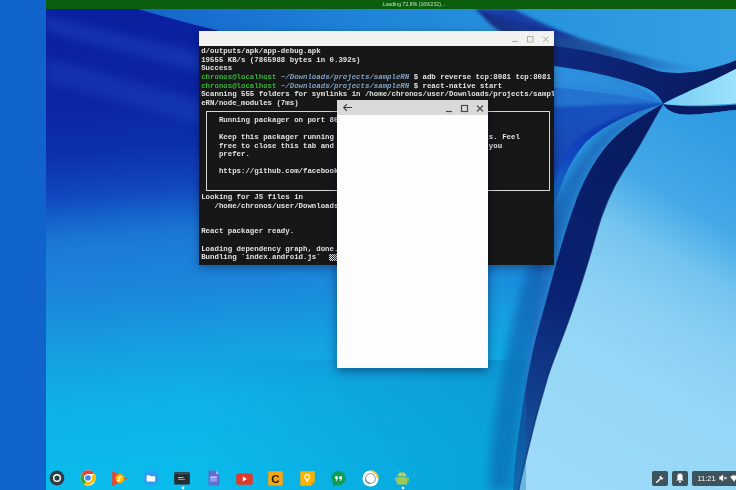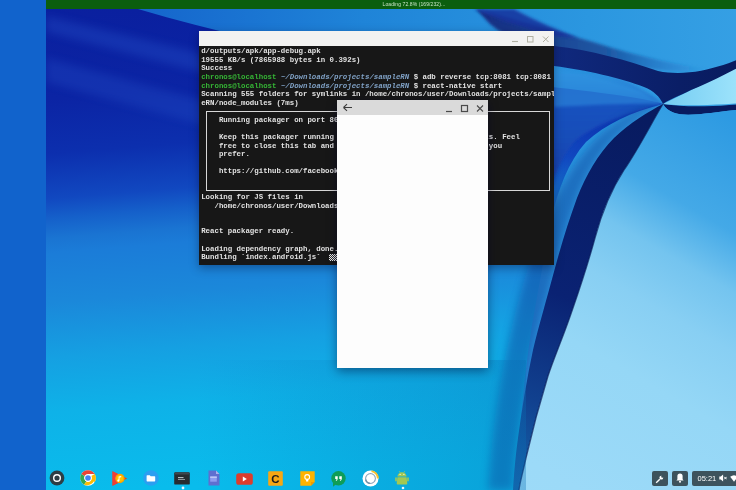--- a/index.html
+++ b/index.html
@@ -278,21 +278,21 @@
     <circle cx="7.3" cy="2.7" r="1.1" fill="#3d535d"></circle>
   </svg>
 
   <div class="sbtn" style="left:625.5px;top:470.5px;width:16px;height:15.5px;"></div>
   <svg class="wbtn" style="left:629.5px;top:473px;" width="8" height="10" viewBox="0 0 8 10">
     <path d="M 4,0.5 a 2.6,2.6 0 0 1 2.6,2.6 v 3.2 l 1,1.2 h -7.2 l 1,-1.2 v -3.2 a 2.6,2.6 0 0 1 2.6,-2.6 Z" fill="#fff"></path>
     <circle cx="4" cy="8.7" r="1" fill="#fff"></circle>
   </svg>
 
   <div class="sbtn" style="left:646px;top:470.5px;width:72px;height:15.5px;"></div>
-  <div class="wbtn" style="left:651.5px;top:473.5px;color:#fff;font-size:7.5px;line-height:9px;">05:21</div>
+  <div class="wbtn" style="left:651.5px;top:473.5px;color:#fff;font-size:7.5px;line-height:9px;">11:21</div>
   <svg class="wbtn" style="left:672.5px;top:474px;" width="8" height="8" viewBox="0 0 8 8">
     <path d="M 0.3,2.6 h 1.5 l 2.3,-2.1 v 7 l -2.3,-2.1 h -1.5 Z" fill="#fff"></path>
     <path d="M 5.2,2.8 L 7.7,5.3 M 7.7,2.8 L 5.2,5.3" stroke="#fff" stroke-width="1"></path>
   </svg>
   <svg class="wbtn" style="left:684px;top:474.5px;" width="8" height="7" viewBox="0 0 8 7">
     <path d="M 0.2,1.8 A 6,6 0 0 1 7.8,1.8 L 4,6.8 Z" fill="#fff"></path>
   </svg>
   <svg class="wbtn" style="left:696px;top:472.5px;" width="5" height="11" viewBox="0 0 5 11">
     <rect x="1.5" y="0.4" width="2" height="1.4" fill="#fff"></rect>
     <rect x="0.6" y="1.4" width="3.8" height="9" rx="0.5" fill="#fff"></rect>

